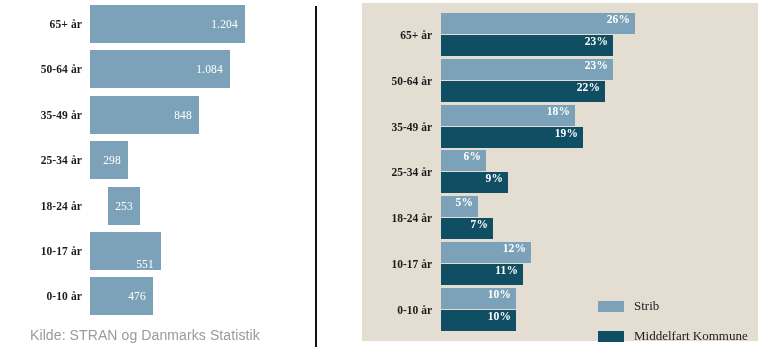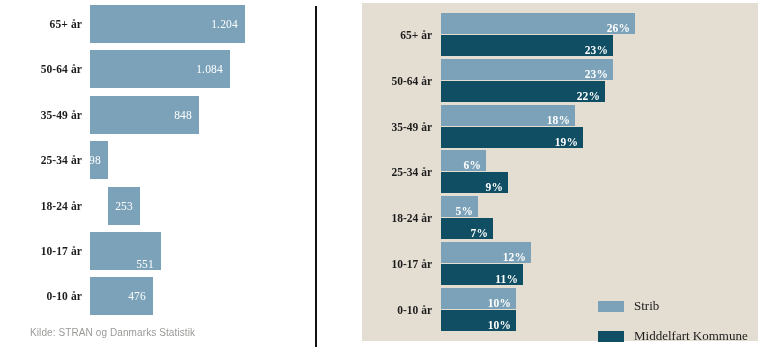--- a/index.html
+++ b/index.html
@@ -76,21 +76,21 @@
     font-size: 11.5px;
     font-weight: normal;
     letter-spacing: 0.2px;
     white-space: nowrap;
   }
 
   #left-source {
     position: absolute;
     left: 30px;
     top: 327px;
-    font-size: 10px;
+    font-size: 14px;
     color: #9a9a98;
     font-family: "Liberation Sans", sans-serif;
     letter-spacing: 0.1px;
     white-space: nowrap;
   }
 
   
   #divider {
     position: absolute;
     left: 315px;
@@ -142,21 +142,21 @@
     position: relative;
     width: 300px;
     height: 44px;
   }
 
   .rbar {
     position: absolute;
     left: 0;
     height: 21px;
     display: flex;
-    align-items: flex-end;
+    align-items: flex-start;
     justify-content: flex-end;
     box-sizing: border-box;
     padding-right: 5px;
   }
 
   .rbar.top { top: 0; background: #7ba2b8; }
   .rbar.bottom { top: 22px; background: #104e63; }
 
   .rbar-val {
     color: #ffffff;
@@ -213,21 +213,21 @@
           </div>
         </div>
         <div class="lrow" style="top: 91.8px;">
           <div class="lrow-label">35-49 år</div>
           <div class="lrow-bar" style="width: 109px; padding-left: 13px;">
             <span class="lrow-val">848</span>
           </div>
         </div>
         <div class="lrow" style="top: 137.2px;">
           <div class="lrow-label">25-34 år</div>
-          <div class="lrow-bar" style="width: 18px;">
+          <div class="lrow-bar" style="width: 38px;">
             <span class="lrow-val">298</span>
           </div>
         </div>
         <div class="lrow" style="top: 182.6px;">
           <div class="lrow-label">18-24 år</div>
           <div class="lrow-bar" style="width: 32px; margin-left: 18px;">
             <span class="lrow-val">253</span>
           </div>
         </div>
         <div class="lrow" style="top: 228px;">

